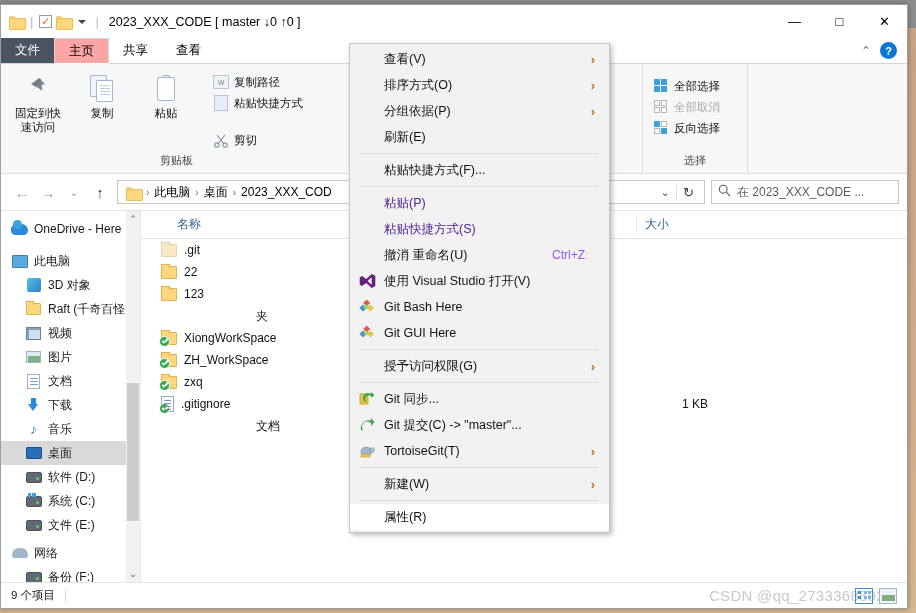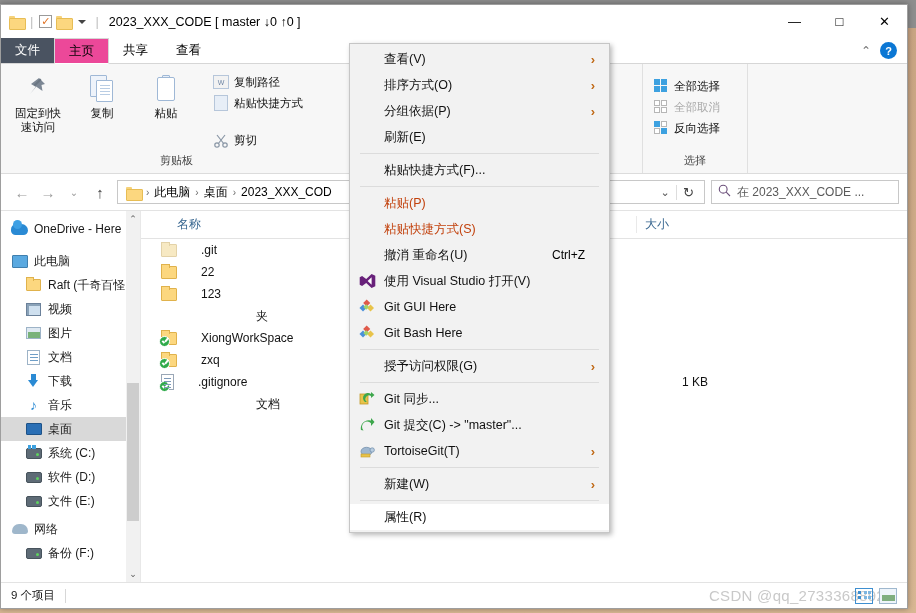--- a/index.html
+++ b/index.html
@@ -72,21 +72,21 @@
   .tabstrip{
     height:26px; display:flex; align-items:stretch; background:#fff;
     border-bottom:1px solid #d6d6d6; flex:none; position:relative;
   }
   .tab{
     padding:4px 14px; display:flex;align-items:center;justify-content:center;
     font-size:12.5px; color:#000; cursor:default;
   }
   .tab.file{ background:#4a5361; color:#fff; font-weight:400; }
   .tab.active{
-    background:#ec4899; border:1px solid #d6d6d6; border-bottom:1px solid #fff;
+    background:#fca5a5; border:1px solid #d6d6d6; border-bottom:1px solid #fff;
     margin-bottom:-1px;
   }
   .tab-right{
     margin-left:auto;display:flex;align-items:center;gap:9px;padding-right:10px;
   }
   .chev-up{
     font-size:12px;color:#777;
   }
   .help-ico{
     width:17px;height:17px;border-radius:50%;background:#0b77d4;color:#fff;
@@ -316,21 +316,21 @@
     font-size:12px;color:#36658f;
   }
   .col-name{width:270px;padding-left:36px;position:relative;}
   .col-name .sortarw{position:absolute;left:212px;top:-3px;color:#36658f;font-size:10px;}
   .col-date{width:115px;}
   .col-type{width:110px;}
   .col-size{width:90px;border-left:1px solid #e9e9e9;padding-left:8px;}
   .col-end{flex:1;border-left:1px solid #e9e9e9;}
   .rows{flex:1;overflow:hidden;}
   .frow{height:22px;display:flex;align-items:center;font-size:12px;color:#111;}
-  .fname{width:270px;display:flex;align-items:center;gap:24px;padding-left:20px;white-space:nowrap;}
+  .fname{width:270px;display:flex;align-items:center;gap:7px;padding-left:20px;white-space:nowrap;}
   .fdate{width:115px;color:#111;}
   .ftype{width:110px;color:#111;}
   .fsize{width:90px;text-align:right;padding-right:18px;color:#111;}
   .fi{width:17px;height:15px;flex:none;position:relative;}
   .fi.folder{
     background:#fcd77f;border:1px solid #e0b24c;border-radius:1px;height:13px;width:16px;
   }
   .fi.folder::before{
     content:"";position:absolute;left:-1px;top:-3px;width:7px;height:3px;background:#fcd77f;
     border:1px solid #e0b24c;border-bottom:none;
@@ -384,25 +384,25 @@
     background:#f2f2f2;border:1px solid #c6c6c6;
     box-shadow:2px 2px 5px rgba(0,0,0,.28);
     padding:2px 0;z-index:40;
   }
   .mi{
     height:26px;display:flex;align-items:center;font-size:12.5px;color:#111;
     padding:0 8px 0 0;position:relative;
   }
   .mi .micon{width:34px;flex:none;display:flex;align-items:center;justify-content:center;}
   .mi .mlabel{flex:1;white-space:nowrap;}
-  .mi .maccel{color:#000000;font-size:12px;padding-left:12px;}
+  .mi .maccel{color:#8b5cf6;font-size:12px;padding-left:12px;}
   .mi .marrow{
     width:16px;text-align:center;color:#c06a17;font-size:13px;font-weight:600;
   }
-  .mi.disabled .mlabel{color:#c2410c;}
+  .mi.disabled .mlabel{color:#4c1d95;}
   .msep{height:1px;background:#dcdcdc;margin:3px 10px 3px 10px;}
   .mi.hl{background:#fff;}
 </style>
 </head>
 <body>
 
 <div class="desktop-bg"></div>
 
 <div class="window">
 
@@ -643,23 +643,29 @@
           <span class="navlbl">OneDrive - Here</span>
         </div>
 
         <div class="navitem" style="margin-top:8px">
           <span class="navicon">
               <span class="ic-pc"></span>
             </span>
           <span class="navlbl">此电脑</span>
         </div>
 
-
         <div class="navitem lvl2">
           <span class="navicon">
+              <span class="ic-3d"></span>
+            </span>
+          <span class="navlbl">3D 对象</span>
+        </div>
+
+        <div class="navitem lvl2">
+          <span class="navicon">
               <span class="ic-folderY"></span>
             </span>
           <span class="navlbl">Raft (千奇百怪的</span>
         </div>
 
         <div class="navitem lvl2">
           <span class="navicon">
               <span class="ic-video"></span>
             </span>
           <span class="navlbl">视频</span>
@@ -695,30 +701,30 @@
 
         <div class="navitem lvl2 selected">
           <span class="navicon">
               <span class="ic-desktop"></span>
             </span>
           <span class="navlbl">桌面</span>
         </div>
 
         <div class="navitem lvl2">
           <span class="navicon">
+              <span class="ic-drive"></span>
+            </span>
+          <span class="navlbl">软件 (D:)</span>
+        </div>
+
+        <div class="navitem lvl2">
+          <span class="navicon">
               <span class="ic-drive sys"></span>
             </span>
           <span class="navlbl">系统 (C:)</span>
-        </div>
-
-        <div class="navitem lvl2">
-          <span class="navicon">
-              <span class="ic-drive"></span>
-            </span>
-          <span class="navlbl">软件 (D:)</span>
         </div>
 
         <div class="navitem lvl2">
           <span class="navicon">
               <span class="ic-drive"></span>
             </span>
           <span class="navlbl">文件 (E:)</span>
         </div>
 
         <div class="navitem" style="margin-top:4px">
@@ -798,20 +804,31 @@
             <span class="fi folder">
                 <span class="ovl-green"></span>
               </span>
             <span>XiongWorkSpace</span>
           </div>
           <div class="fdate"></div>
           <div class="ftype">夹</div>
           <div class="fsize"></div>
         </div>
 
+        <div class="frow">
+          <div class="fname">
+            <span class="fi folder">
+                <span class="ovl-green"></span>
+              </span>
+            <span>ZH_WorkSpace</span>
+          </div>
+          <div class="fdate"></div>
+          <div class="ftype">夹</div>
+          <div class="fsize"></div>
+        </div>
 
         <div class="frow">
           <div class="fname">
             <span class="fi folder">
                 <span class="ovl-green"></span>
               </span>
             <span>zxq</span>
           </div>
           <div class="fdate"></div>
           <div class="ftype">夹</div>
@@ -906,49 +923,49 @@
     </div>
 
     <div class="mi">
       <span class="micon">
         <svg width="17" height="16" viewBox="0 0 17 16">
           <path d="M12.6 1 L16.3 2.7 L16.3 13.3 L12.6 15 L7.2 9.9 L3.1 12.9 L0.7 11.7 L0.7 4.3 L3.1 3.1 L7.2 6.1 Z" fill="#68217a"></path>
           <path d="M12.6 4.2 L12.6 11.8 L8.6 8 Z" fill="#fff"></path>
         </svg>
       </span>
       <span class="mlabel">使用 Visual Studio 打开(V)</span>
+      <span class="marrow"></span>
+    </div>
+
+    <div class="mi">
+      <span class="micon">
+        <svg width="16" height="16" viewBox="0 0 16 16">
+          <rect x="1.5" y="6.5" width="5" height="5" fill="#4a90d9" transform="rotate(45 4 9)"></rect>
+          <rect x="9" y="6.5" width="5" height="5" fill="#e8c34a" transform="rotate(45 11.5 9)"></rect>
+          <rect x="5.2" y="1.5" width="5" height="5" fill="#e05a4a" transform="rotate(45 7.7 4)"></rect>
+          <rect x="5.2" y="6" width="4" height="4" fill="#9fd36b" transform="rotate(45 7.2 8)"></rect>
+        </svg>
+      </span>
+      <span class="mlabel">Git Bash Here</span>
       <span class="marrow"></span>
     </div>
 
     <div class="mi">
       <span class="micon">
         <svg width="16" height="16" viewBox="0 0 16 16">
           <rect x="1.5" y="6.5" width="5" height="5" fill="#4a90d9" transform="rotate(45 4 9)"></rect>
           <rect x="9" y="6.5" width="5" height="5" fill="#e8c34a" transform="rotate(45 11.5 9)"></rect>
           <rect x="5.2" y="1.5" width="5" height="5" fill="#e05a4a" transform="rotate(45 7.7 4)"></rect>
           <rect x="5.2" y="6" width="4" height="4" fill="#9fd36b" transform="rotate(45 7.2 8)"></rect>
         </svg>
       </span>
       <span class="mlabel">Git GUI Here</span>
       <span class="marrow"></span>
     </div>
 
-    <div class="mi">
-      <span class="micon">
-        <svg width="16" height="16" viewBox="0 0 16 16">
-          <rect x="1.5" y="6.5" width="5" height="5" fill="#4a90d9" transform="rotate(45 4 9)"></rect>
-          <rect x="9" y="6.5" width="5" height="5" fill="#e8c34a" transform="rotate(45 11.5 9)"></rect>
-          <rect x="5.2" y="1.5" width="5" height="5" fill="#e05a4a" transform="rotate(45 7.7 4)"></rect>
-          <rect x="5.2" y="6" width="4" height="4" fill="#9fd36b" transform="rotate(45 7.2 8)"></rect>
-        </svg>
-      </span>
-      <span class="mlabel">Git Bash Here</span>
-      <span class="marrow"></span>
-    </div>
-
     <div class="msep"></div>
 
     <div class="mi">
       <span class="micon"></span>
       <span class="mlabel">授予访问权限(G)</span>
       <span class="marrow">›</span>
     </div>
 
     <div class="msep"></div>
 

